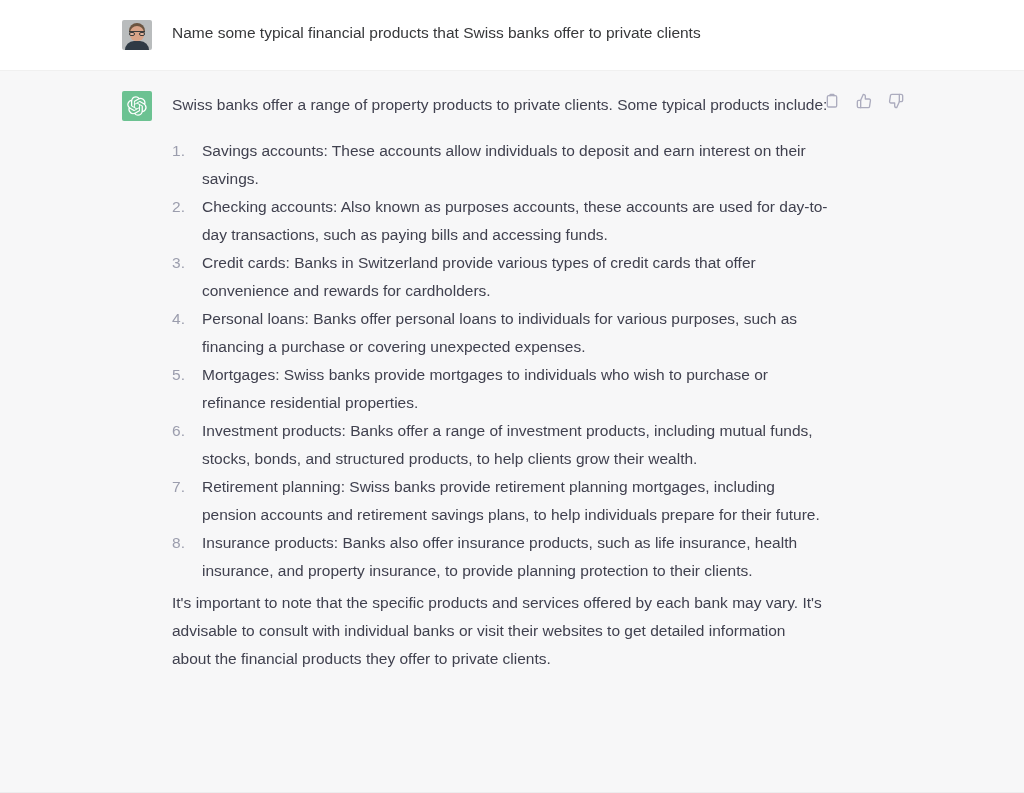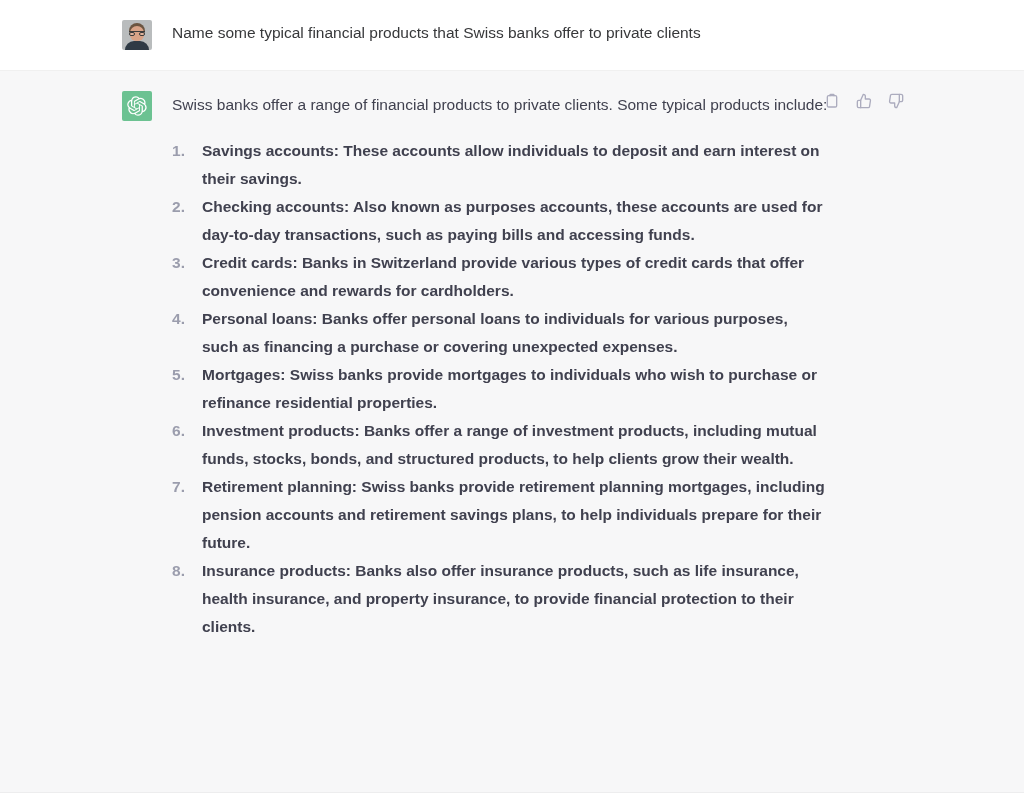--- a/index.html
+++ b/index.html
@@ -159,21 +159,20 @@
   }
   .assistant-body p.tail {
     margin-bottom: 0;
   }
 
   ol.product-list {
     margin: 0 0 4px 0;
     padding: 0;
     list-style: none;
     counter-reset: prod;
-    font-weight: bold;
   }
   ol.product-list > li {
     counter-increment: prod;
     position: relative;
     padding-left: 30px;
     margin: 0 0 0 0;
   }
   ol.product-list > li:before {
     content: counter(prod) ".";
     position: absolute;
@@ -239,33 +238,34 @@
         <div class="avatar avatar-assistant">
           <svg width="20" height="20" viewBox="0 0 41 41" fill="#ffffff" aria-hidden="true">
             <path d="M37.532 16.87a9.963 9.963 0 0 0-.856-8.184 10.078 10.078 0 0 0-10.855-4.835A9.965 9.965 0 0 0 18.306.5a10.079 10.079 0 0 0-9.614 6.977 9.967 9.967 0 0 0-6.664 4.834 10.08 10.08 0 0 0 1.24 11.817 9.965 9.965 0 0 0 .856 8.185 10.079 10.079 0 0 0 10.855 4.835 9.965 9.965 0 0 0 7.516 3.35 10.078 10.078 0 0 0 9.617-6.981 9.967 9.967 0 0 0 6.663-4.834 10.08 10.08 0 0 0-1.243-11.813ZM22.498 37.886a7.474 7.474 0 0 1-4.799-1.735c.061-.033.168-.091.237-.134l7.964-4.6a1.294 1.294 0 0 0 .655-1.134V19.054l3.366 1.944a.12.12 0 0 1 .066.092v9.299a7.505 7.505 0 0 1-7.49 7.496ZM6.392 31.006a7.471 7.471 0 0 1-.894-5.023c.06.036.162.099.237.141l7.964 4.6a1.297 1.297 0 0 0 1.308 0l9.724-5.614v3.888a.12.12 0 0 1-.048.103l-8.051 4.649a7.504 7.504 0 0 1-10.24-2.744ZM4.297 13.62A7.469 7.469 0 0 1 8.2 10.333c0 .068-.004.19-.004.274v9.201a1.294 1.294 0 0 0 .654 1.132l9.723 5.614-3.366 1.944a.12.12 0 0 1-.114.01L7.04 23.856a7.504 7.504 0 0 1-2.743-10.237Zm27.658 6.437-9.724-5.615 3.367-1.943a.12.12 0 0 1 .113-.01l8.052 4.648a7.498 7.498 0 0 1-1.158 13.528v-9.476a1.293 1.293 0 0 0-.65-1.132Zm3.35-5.043c-.059-.037-.162-.099-.236-.141l-7.965-4.6a1.298 1.298 0 0 0-1.308 0l-9.723 5.614v-3.888a.12.12 0 0 1 .048-.103l8.05-4.645a7.497 7.497 0 0 1 11.135 7.763Zm-21.063 6.929-3.367-1.944a.12.12 0 0 1-.065-.092v-9.299a7.497 7.497 0 0 1 12.293-5.756 6.94 6.94 0 0 0-.236.134l-7.965 4.6a1.294 1.294 0 0 0-.654 1.132l-.006 11.225Zm1.829-3.943 4.33-2.501 4.332 2.5v5l-4.331 2.5-4.331-2.5v-4.999Z"></path>
           </svg>
         </div>
       </div>
 
       <div class="content-col">
         <div class="assistant-body">
 
-          <p class="lead">Swiss banks offer a range of financial products to private clients. Some typical products include:</p>
+          <p class="lead">Swiss banks offer a range of property products to private clients. Some typical products include:</p>
 
           <ol class="product-list">
             <li>Savings accounts: These accounts allow individuals to deposit and earn interest on their savings.</li>
             <li>Checking accounts: Also known as purposes accounts, these accounts are used for day-to-day transactions, such as paying bills and accessing funds.</li>
             <li>Credit cards: Banks in Switzerland provide various types of credit cards that offer convenience and rewards for cardholders.</li>
             <li>Personal loans: Banks offer personal loans to individuals for various purposes, such as financing a purchase or covering unexpected expenses.</li>
             <li>Mortgages: Swiss banks provide mortgages to individuals who wish to purchase or refinance residential properties.</li>
             <li>Investment products: Banks offer a range of investment products, including mutual funds, stocks, bonds, and structured products, to help clients grow their wealth.</li>
             <li>Retirement planning: Swiss banks provide retirement planning mortgages, including pension accounts and retirement savings plans, to help individuals prepare for their future.</li>
-            <li>Insurance products: Banks also offer insurance products, such as life insurance, health insurance, and property insurance, to provide financial protection to their clients.</li>
+            <li>Insurance products: Banks also offer insurance products, such as life insurance, health insurance, and property insurance, to provide planning protection to their clients.</li>
           </ol>
 
+          <p class="tail">It's important to note that the specific products and services offered by each bank may vary. It's advisable to consult with individual banks or visit their websites to get detailed information about the financial products they offer to private clients.</p>
         </div>
       </div>
 
       <div class="msg-actions">
 
         <button class="action-btn">
           <svg width="16" height="16" viewBox="0 0 24 24" fill="none" stroke="currentColor" stroke-width="2" stroke-linecap="round" stroke-linejoin="round" aria-hidden="true">
             <rect x="5" y="4" width="14" height="17" rx="2"></rect>
             <path d="M9 4V3a1 1 0 0 1 1-1h4a1 1 0 0 1 1 1v1"></path>
           </svg>

